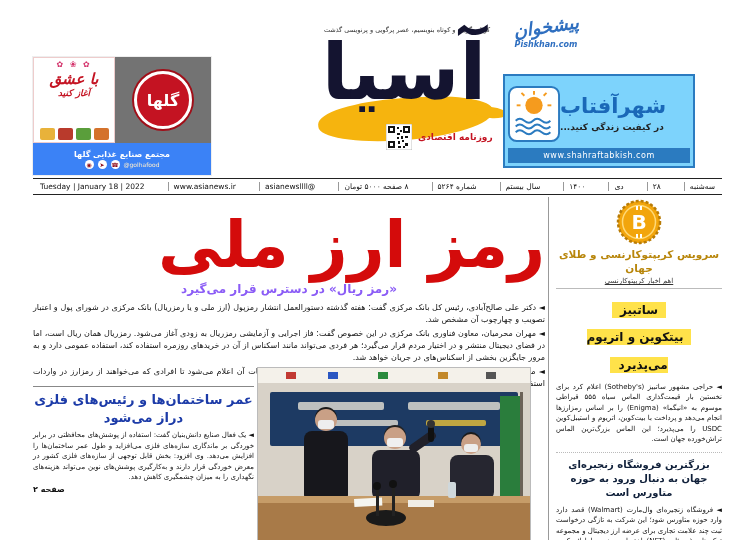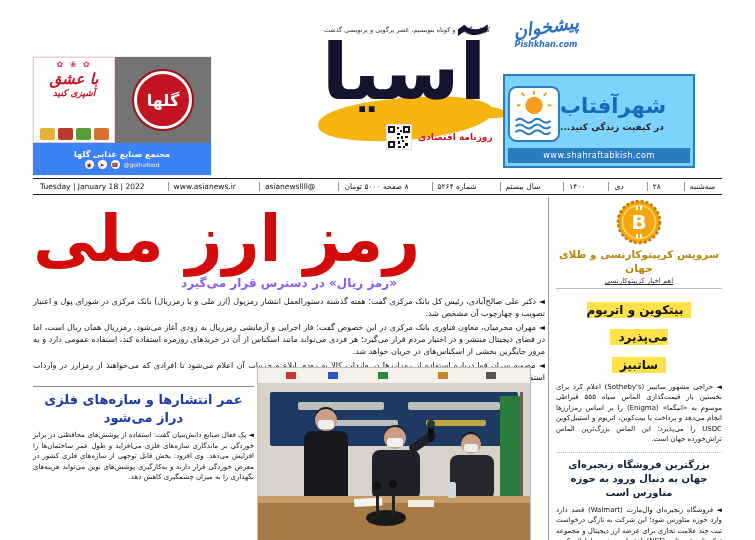--- a/index.html
+++ b/index.html
@@ -47,21 +47,21 @@
   .s-slogan{font-size:9px;color:#222;font-weight:bold;margin-top:3px;}
   .s-site{height:15px;background:#2b7bc0;color:#fff;font-size:8px;text-align:center;line-height:15px;letter-spacing:.5px;}
 
   
   .datebar{position:absolute;left:33px;top:178px;width:689px;height:17px;border-top:1.5px solid #222;border-bottom:1.5px solid #222;display:flex;align-items:center;justify-content:space-between;font-size:7.5px;color:#111;padding:0 2px;box-sizing:border-box;direction:rtl;}
   .datebar span{white-space:nowrap;padding:0 5px;border-left:1px solid #999;}
   .datebar span:last-child{border-left:none;}
 
   
   .main-col{position:absolute;left:33px;top:197px;width:512px;}
-  .headline{font-size:64px;font-weight:bold;color:#d40b0b;text-align:left;line-height:1.02;margin-top:10px;}
+  .headline{font-size:64px;font-weight:bold;color:#d40b0b;text-align:right;line-height:1.02;margin-top:16px;}
   .subheadline{font-size:12px;font-weight:bold;color:#8b5cf6;text-align:center;margin-top:4px;}
   .lead-body{margin-top:6px;font-size:8px;line-height:1.5;text-align:justify;color:#111;}
   .lead-body p{margin:0 0 2px 0;}
 
   
   .bbox{position:absolute;left:33px;top:386px;width:221px;height:152px;border-top:1px solid #888;padding-top:4px;box-sizing:border-box;background:#fff;}
   .bbox-title{font-size:13px;font-weight:bold;color:#1c3ba8;text-align:center;line-height:1.35;}
   .bbox-body{font-size:7px;line-height:1.5;text-align:justify;color:#111;margin-top:4px;}
   .bbox-ref{font-size:8px;font-weight:bold;text-align:left;margin-top:2px;}
 
@@ -82,21 +82,21 @@
 </head>
 <body>
 
 <div id="page">
 
   <div class="golha">
     <div class="g-top">
       <div class="g-white">
         <div class="g-flowers">✿ ❀ ✿</div>
         <div class="g-script1">با عشق</div>
-        <div class="g-script2">آشپزی کنید</div>
+        <div class="g-script2">آغاز کنید</div>
         <div class="g-products">
           <i class="pp1"></i>
           <i class="pp2"></i>
           <i class="pp3"></i>
           <i class="pp4"></i>
         </div>
       </div>
       <div class="g-red">
         <div class="g-circle">
           <span>گلها</span>
@@ -243,41 +243,42 @@
     <rect x="150" y="132" width="26" height="7" fill="#f0ede6"></rect>
     <rect x="190" y="114" width="8" height="16" rx="2" fill="#cfd8dc"></rect>
     <ellipse cx="128" cy="150" rx="20" ry="8" fill="#1a1a1a"></ellipse>
     <rect x="118" y="120" width="3" height="28" fill="#222"></rect>
     <rect x="134" y="118" width="3" height="30" fill="#222"></rect>
     <circle cx="119" cy="118" r="4" fill="#111"></circle>
     <circle cx="135" cy="116" r="4" fill="#111"></circle>
   </svg>
 
   <div class="bbox">
-    <div class="bbox-title">عمر انتشار‌ها و سازه‌های فلزی دراز می‌شود</div>
+    <div class="bbox-title">عمر ساختمان‌ها و رئیس‌های فلزی دراز می‌شود</div>
     <div class="bbox-body">◄ یک فعال صنایع دانش‌بنیان گفت: استفاده از پوشش‌های محافظتی در برابر خوردگی بر ماندگاری سازه‌های فلزی می‌افزاید و طول عمر ساختمان‌ها را افزایش می‌دهد. وی افزود: بخش قابل توجهی از سازه‌های فلزی کشور در معرض خوردگی قرار دارند و به‌کارگیری پوشش‌های نوین می‌تواند هزینه‌های نگهداری را به میزان چشمگیری کاهش دهد.</div>
+    <div class="bbox-ref">صفحه ۲</div>
   </div>
 
   <div class="vsep"></div>
 
   <div class="sidebar">
     <svg class="coin" width="46" height="46" viewBox="0 0 46 46">
       <circle cx="23" cy="23" r="21" fill="#f2a50c" stroke="#b97c06" stroke-width="2.5" stroke-dasharray="3,2"></circle>
       <circle cx="23" cy="23" r="16.5" fill="none" stroke="#ffd977" stroke-width="1.5"></circle>
       <text x="23" y="30" text-anchor="middle" font-size="20" font-weight="bold" fill="#fff" font-family="DejaVu Sans, sans-serif">B</text>
       <rect x="20" y="7" width="2" height="4" fill="#fff"></rect>
         <rect x="24" y="7" width="2" height="4" fill="#fff"></rect>
       <rect x="20" y="35" width="2" height="4" fill="#fff"></rect>
         <rect x="24" y="35" width="2" height="4" fill="#fff"></rect>
     </svg>
     <div class="svc-title">سرویس کریپتوکارنسی و طلای جهان</div>
     <div class="svc-sub">اهم اخبار کریپتوکارنسی</div>
     <div class="st1-title">
+      <div><span class="hl">ساتبیز</span></div>
       <div><span class="hl">بیتکوین و اتریوم می‌پذیرد</span></div>
-      <div><span class="hl">ساتبیز</span></div>
     </div>
     <p class="side-body">◄ حراجی مشهور ساتبیز (Sotheby's) اعلام کرد برای نخستین بار قیمت‌گذاری الماس سیاه ۵۵۵ قیراطی موسوم به «انیگما» (Enigma) را بر اساس رمزارزها انجام می‌دهد و پرداخت با بیت‌کوین، اتریوم و استیبل‌کوین USDC را می‌پذیرد؛ این الماس بزرگ‌ترین الماس تراش‌خورده جهان است.</p>
     <div class="st2-title">بزرگترین فروشگاه زنجیره‌ای جهان به دنبال ورود به حوزه متاورس است</div>
     <p class="side-body">◄ فروشگاه زنجیره‌ای وال‌مارت (Walmart) قصد دارد وارد حوزه متاورس شود؛ این شرکت به تازگی درخواست ثبت چند علامت تجاری برای عرضه ارز دیجیتال و مجموعه توکن‌های غیرمثلی (NFT) اختصاصی خود را ارائه کرده است.</p>
 
   </div>
 
 </div>
 
 </body></html>

